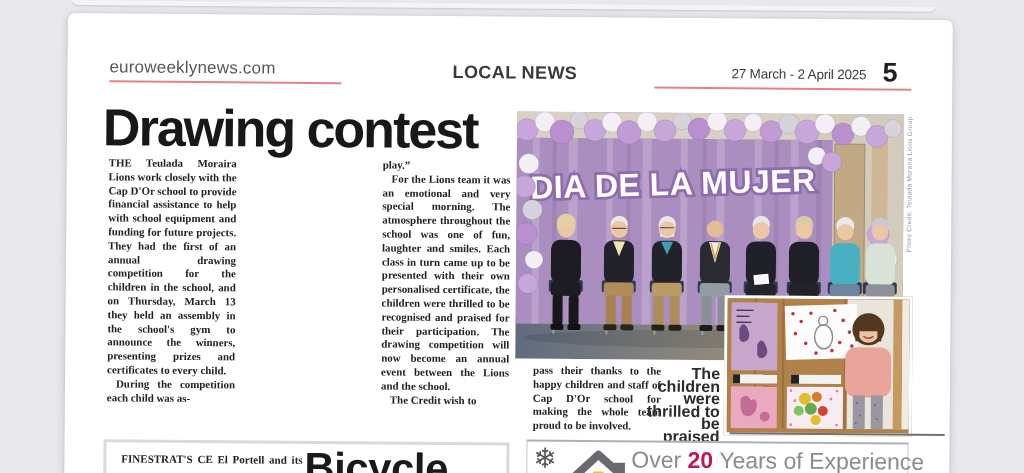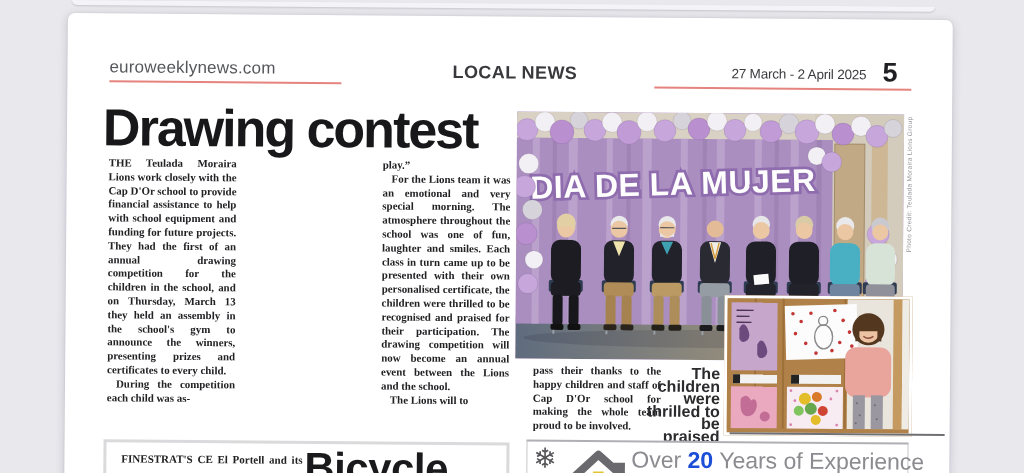--- a/index.html
+++ b/index.html
@@ -68,21 +68,21 @@
     color:#1a1a1c;letter-spacing:-.5px;white-space:nowrap;
   }
   
   .ad{
     position:absolute;left:462px;top:423px;width:380px;height:70px;background:#fff;
     border-top:2px solid #b0b0b4;border-left:1px solid #c8c8cc;border-right:1px solid #c8c8cc;
   }
   .snowflake{position:absolute;left:6px;top:2px;font-size:28px;color:#55555a;line-height:30px;}
   .house{position:absolute;left:40px;top:4px;}
   .ad-line1{position:absolute;left:104px;top:4px;font-size:23px;color:#8b8b90;white-space:nowrap;}
-  .ad-line1 b{color:#1d4ed8;font-weight:700;}
+  .ad-line1 b{color:#be185d;font-weight:700;}
 </style>
 </head>
 <body>
 
 <div class="scan-wrap">
   <div class="prev-page"></div>
 
   <div class="page">
 
     <div class="site">euroweeklynews.com</div>
@@ -97,21 +97,21 @@
     <div class="cols">
       <div class="col">
         <p>THE Teulada Moraira Lions work closely with the Cap D'Or school to provide financial assistance to help with school equipment and funding for future projects. They had the first of an annual drawing competition for the children in the school, and on Thursday, March 13 they held an assembly in the school's gym to announce the winners, presenting prizes and certificates to every child.</p>
         <p class="ind">During the competition each child was as-</p>
       </div>
       <div class="col">
       </div>
       <div class="col">
         <p>play.”</p>
         <p class="ind">For the Lions team it was an emotional and very special morning. The atmosphere throughout the school was one of fun, laughter and smiles. Each class in turn came up to be presented with their own personalised certificate, the children were thrilled to be recognised and praised for their participation. The drawing competition will now become an annual event between the Lions and the school.</p>
-        <p class="ind">The Lions will to</p>
+        <p class="ind">The Credit wish to</p>
       </div>
     </div>
 
     <div class="col4">
       <p>pass their thanks to the happy children and staff of Cap D'Or school for making the whole team proud to be involved.</p>
     </div>
 
     <div class="photo">
       <svg width="387" height="247" viewBox="0 0 387 247">
         <defs>

